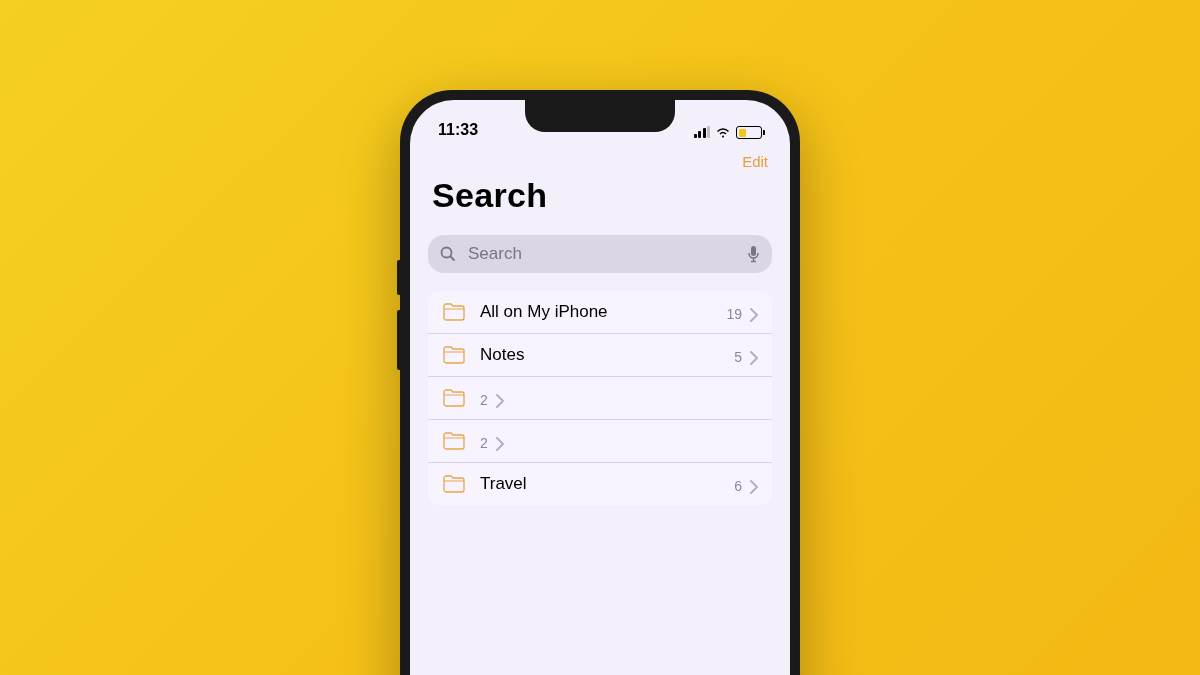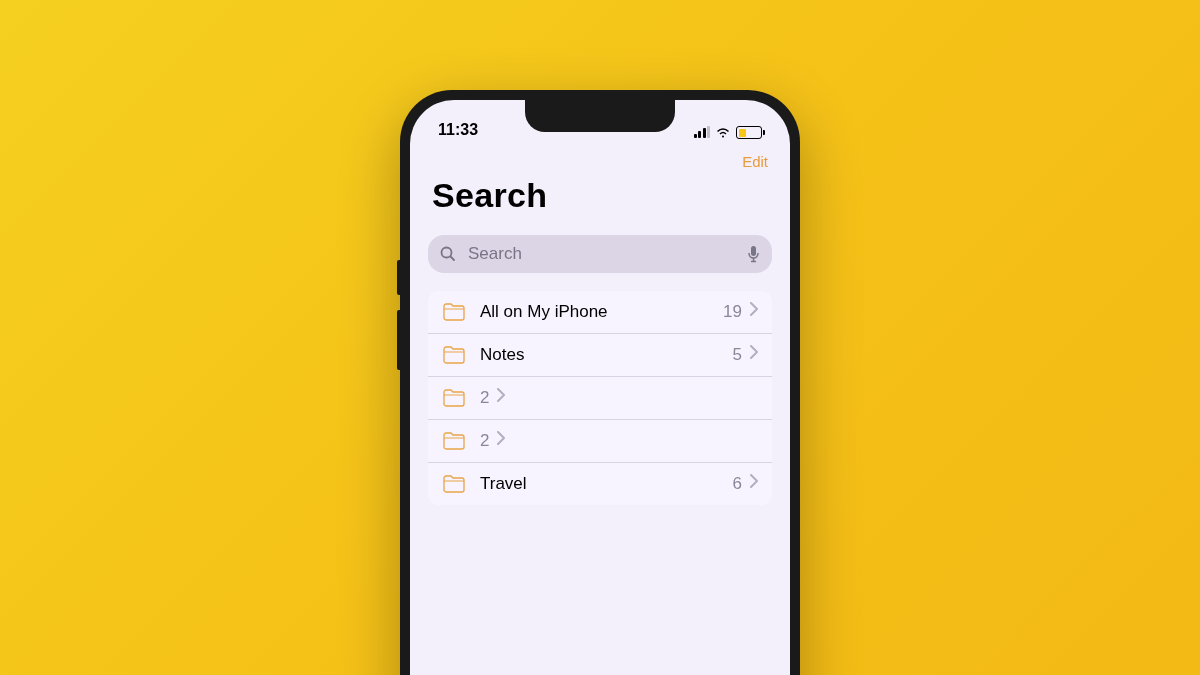--- a/index.html
+++ b/index.html
@@ -208,21 +208,21 @@
     
     .folder-list {
       margin: 0 18px;
       background: #f8f4ff;
       border-radius: 11px;
       overflow: hidden;
     }
     
     .folder-item {
       display: flex;
-      align-items: flex-start;
+      align-items: flex-end;
       padding: 11px 14px 11px 14px;
       border-bottom: 0.5px solid #d8d3e3;
       cursor: pointer;
     }
     
     .folder-item:last-child {
       border-bottom: none;
     }
     
     .folder-icon {
@@ -232,21 +232,21 @@
       flex-shrink: 0;
     }
     
     .folder-label {
       flex: 1;
       font-size: 17px;
       color: #000;
     }
     
     .folder-count {
-      font-size: 17px;
+      font-size: 14px;
       color: #8c8698;
       margin-right: 8px;
     }
     
     .chevron-right {
       color: #b4aec2;
       flex-shrink: 0;
     }
   </style>
 </head>

